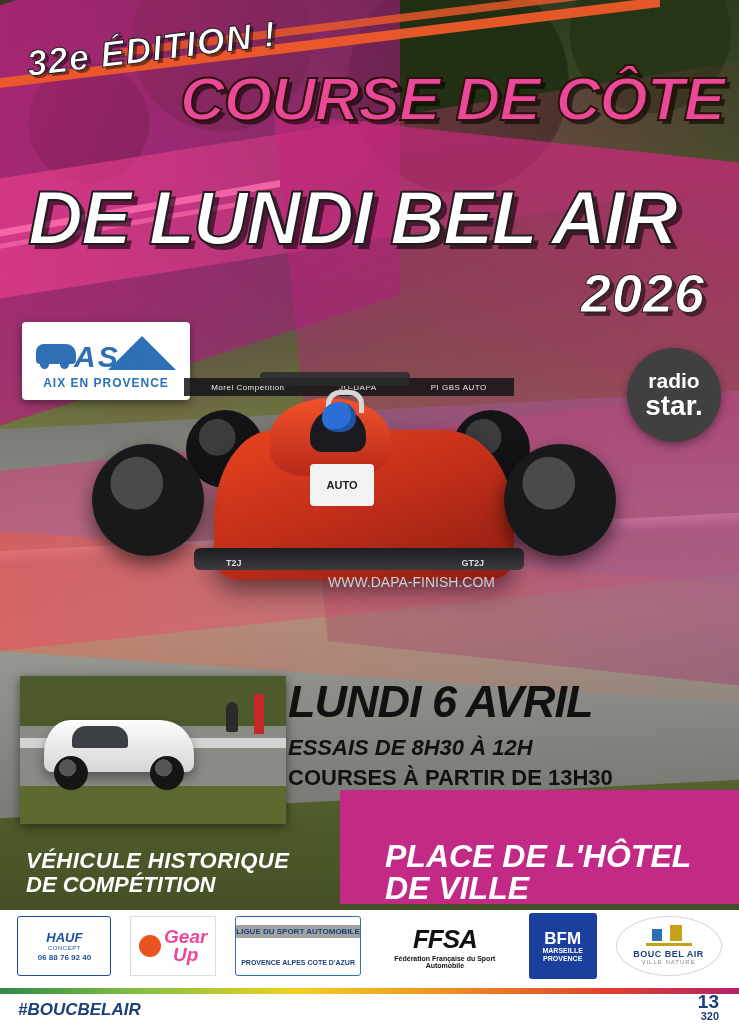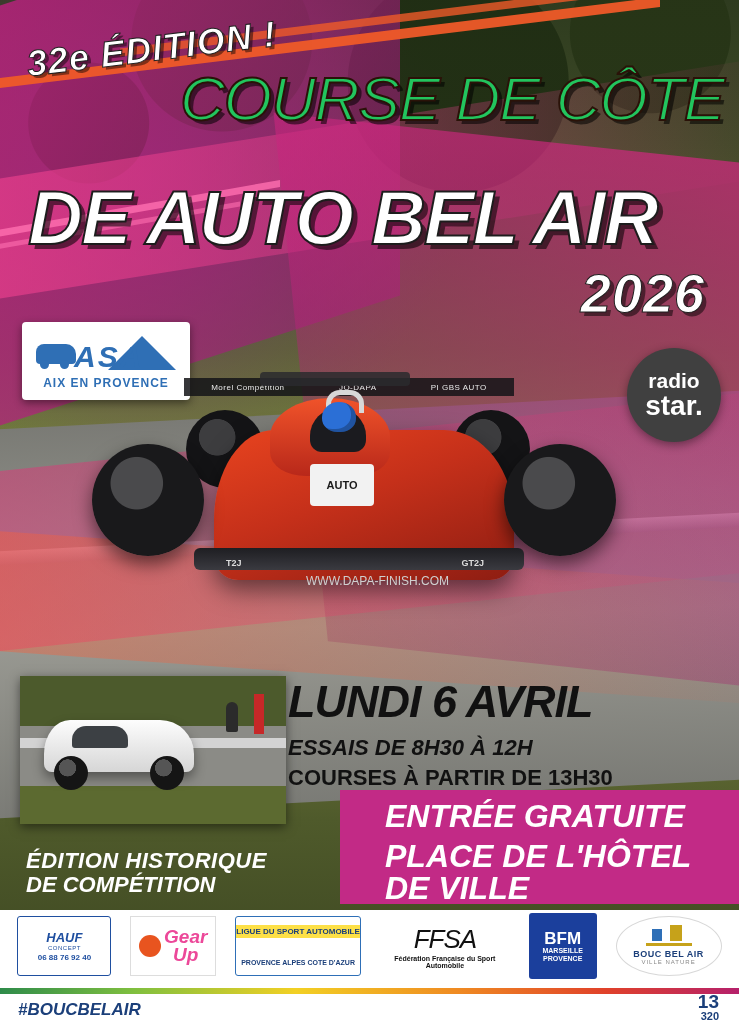--- a/index.html
+++ b/index.html
@@ -93,22 +93,22 @@
     position:absolute;left:26px;top:28px;
     transform:rotate(-7deg);
     color:#ffffff;
     font-size:36px;font-weight:bold;font-style:italic;
     letter-spacing:1px;
     text-shadow:3px 3px 0 rgba(0,0,0,.45);
     -webkit-text-stroke:1px #1d1d1d;
   }
   .title-1{
     position:absolute;left:180px;top:70px;
-    color:#22c55e;
-    font-size:62px;line-height:.95;font-weight:normal;font-style:italic;
+    color:#ec4899;
+    font-size:62px;line-height:.95;font-weight:bold;font-style:italic;
     letter-spacing:-1px;
     text-shadow:4px 4px 0 rgba(0,0,0,.55);
     -webkit-text-stroke:2px #2a1208;
     white-space:nowrap;
     text-align:center;
   }
   .title-2{
     position:absolute;left:28px;top:182px;
     color:#ffffff;
     font-size:76px;line-height:.95;font-weight:bold;font-style:italic;
@@ -226,21 +226,21 @@
     background:rgba(20,20,24,.85);
     display:flex;align-items:center;justify-content:space-around;
   }
   .car-banner span{color:#e8e8e8;font-size:8px;letter-spacing:.5px;}
   .car-tag{
     position:absolute;color:#dcdcdc;font-size:9px;font-weight:bold;
   }
   .car-tag.left{left:152px;top:186px;}
   .car-tag.right{right:150px;top:186px;}
   .car-url{
-    position:absolute;left:232px;top:202px;color:#cfcfcf;font-size:12px;
+    position:absolute;left:254px;top:202px;color:#cfcfcf;font-size:14px;
   }
   .car-num{
     position:absolute;left:236px;top:92px;width:64px;height:42px;
     background:#f2f2f2;border-radius:4px;
     display:flex;align-items:center;justify-content:center;
     color:#1a1a1a;font-size:11px;font-weight:bold;
   }
 
   
   .hist-photo{
@@ -334,25 +334,25 @@
     text-align:center;
   }
   .sp-hauf{width:92px;border:1px solid #1f4fa0;border-radius:3px;}
   .sp-hauf .t{color:#1f4fa0;font-size:13px;font-weight:bold;font-style:italic;}
   .sp-hauf .s{color:#1f4fa0;font-size:6px;letter-spacing:.5px;}
   .sp-hauf .p{color:#1f4fa0;font-size:8px;font-weight:bold;margin-top:2px;}
   .sp-gear{width:84px;border:1px solid #ddd;display:flex;flex-direction:row;align-items:center;justify-content:center;gap:3px;}
   .sp-gear .circ{width:22px;height:22px;border-radius:50%;background:#e8541f;}
   .sp-gear .gtxt{color:#ec4899;font-size:19px;font-weight:bold;font-style:italic;line-height:.95;text-align:center;}
   .sp-ligue{width:124px;border:1px solid #2e6fb7;border-radius:3px;overflow:hidden;}
-  .sp-ligue .top{background:#fde047;color:#1b3f7a;font-size:8px;font-weight:bold;padding:2px 0;}
+  .sp-ligue .top{background:#a3a3a3;color:#1b3f7a;font-size:8px;font-weight:bold;padding:2px 0;}
   .sp-ligue .mid{height:20px;background:linear-gradient(90deg,#2e8b4a,#f2d024 55%,#2e6fb7);}
   .sp-ligue .bot{background:#ffffff;color:#1b3f7a;font-size:7px;font-weight:bold;padding:1px 0;}
   .sp-ffsa{width:130px;display:flex;flex-direction:column;align-items:center;}
-  .sp-ffsa .big{color:#111;font-size:26px;font-weight:normal;font-style:italic;letter-spacing:-1px;}
+  .sp-ffsa .big{color:#111;font-size:26px;font-weight:bold;font-style:italic;letter-spacing:-1px;}
   .sp-ffsa .sm{color:#111;font-size:7px;font-weight:bold;}
   .sp-bfm{width:64px;background:#1b3f9c;color:#fff;border-radius:3px;padding:4px 2px;}
   .sp-bfm .b{font-size:17px;font-weight:bold;line-height:1;}
   .sp-bfm .m{font-size:7px;font-weight:bold;line-height:1.1;}
   .sp-bba{width:104px;height:58px;border-radius:50%;border:1px solid #d8d8d8;
     display:flex;flex-direction:column;align-items:center;justify-content:center;}
   .sp-bba .glyph{width:46px;height:16px;border-bottom:3px solid #c6a21a;position:relative;}
   .sp-bba .glyph:before{content:"";position:absolute;left:6px;top:2px;width:10px;height:12px;background:#2e6fb7;}
   .sp-bba .glyph:after{content:"";position:absolute;left:24px;top:-2px;width:12px;height:16px;background:#c6a21a;}
   .sp-bba .n{color:#1b3f7a;font-size:9px;font-weight:bold;letter-spacing:.5px;margin-top:3px;}
@@ -394,21 +394,21 @@
   <div class="swoosh sw3"></div>
   <div class="swoosh sw4"></div>
   <div class="swoosh sw5"></div>
   <div class="stripe-orange"></div>
   <div class="stripe-orange2"></div>
   <div class="stripe-pink"></div>
   <div class="stripe-pink2"></div>
 
   <div class="edition">32e ÉDITION !</div>
   <div class="title-1">COURSE DE CÔTE</div>
-  <div class="title-2">DE AUTO BEL AIR</div>
+  <div class="title-2">DE LUNDI BEL AIR</div>
   <div class="title-year">2026</div>
 
   <div class="asa-logo">
     <div class="asa-top">
       <div class="asa-mount"></div>
       <div class="asa-car"></div>
       <div class="asa-word">ASA</div>
     </div>
     <div class="asa-sub">AIX EN PROVENCE</div>
   </div>
@@ -449,25 +449,24 @@
     <div class="hist-glass"></div>
     <div class="hist-wheel a"></div>
     <div class="hist-wheel b"></div>
   </div>
 
   <div class="date-line">LUNDI 6 AVRIL</div>
   <div class="sched1">ESSAIS DE 8H30 À 12H</div>
   <div class="sched2">COURSES À PARTIR DE  13H30</div>
 
   <div class="magenta-panel"></div>
-  <div class="free-entry">ENTRÉE GRATUITE</div>
   <div class="place1">PLACE DE L'HÔTEL</div>
   <div class="place2">DE VILLE</div>
 
-  <div class="hist-label1">ÉDITION HISTORIQUE</div>
+  <div class="hist-label1">VÉHICULE HISTORIQUE</div>
   <div class="hist-label2">DE COMPÉTITION</div>
 
   <div class="sponsors">
 
     <div class="sp sp-hauf">
       <div class="t">HAUF</div>
       <div class="s">CONCEPT</div>
       <div class="p">06 88 76 92 40</div>
     </div>
 

